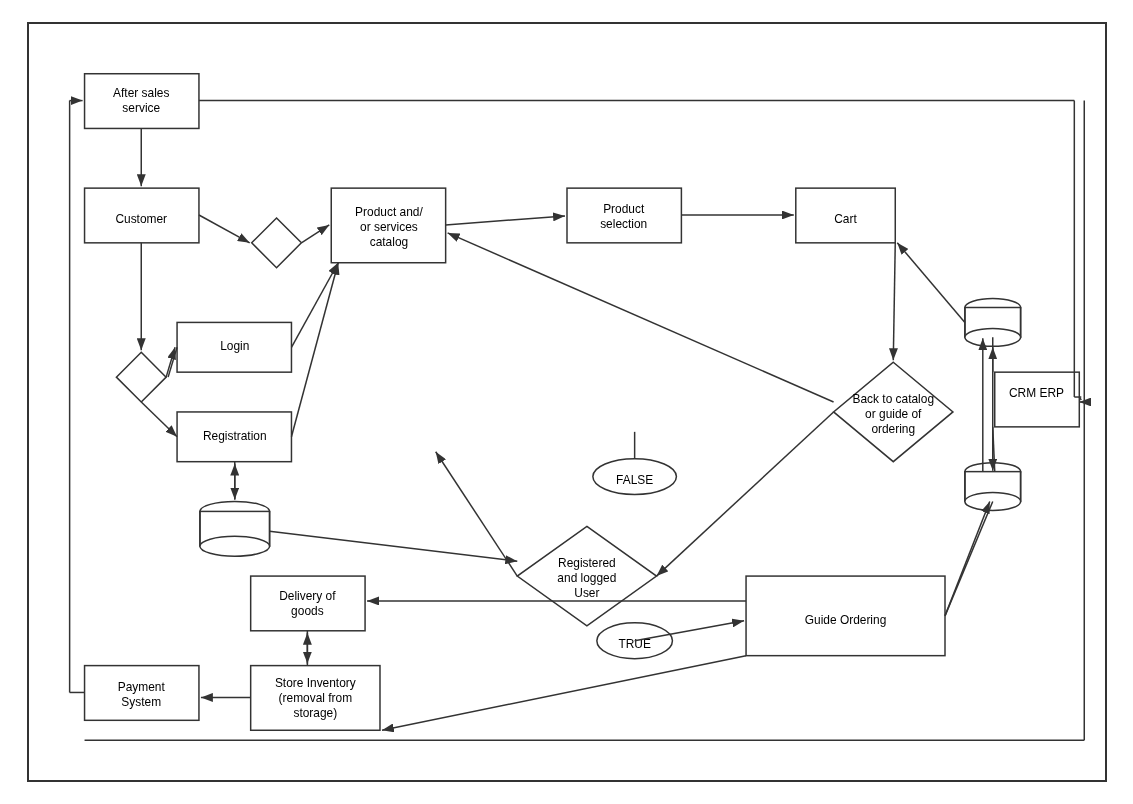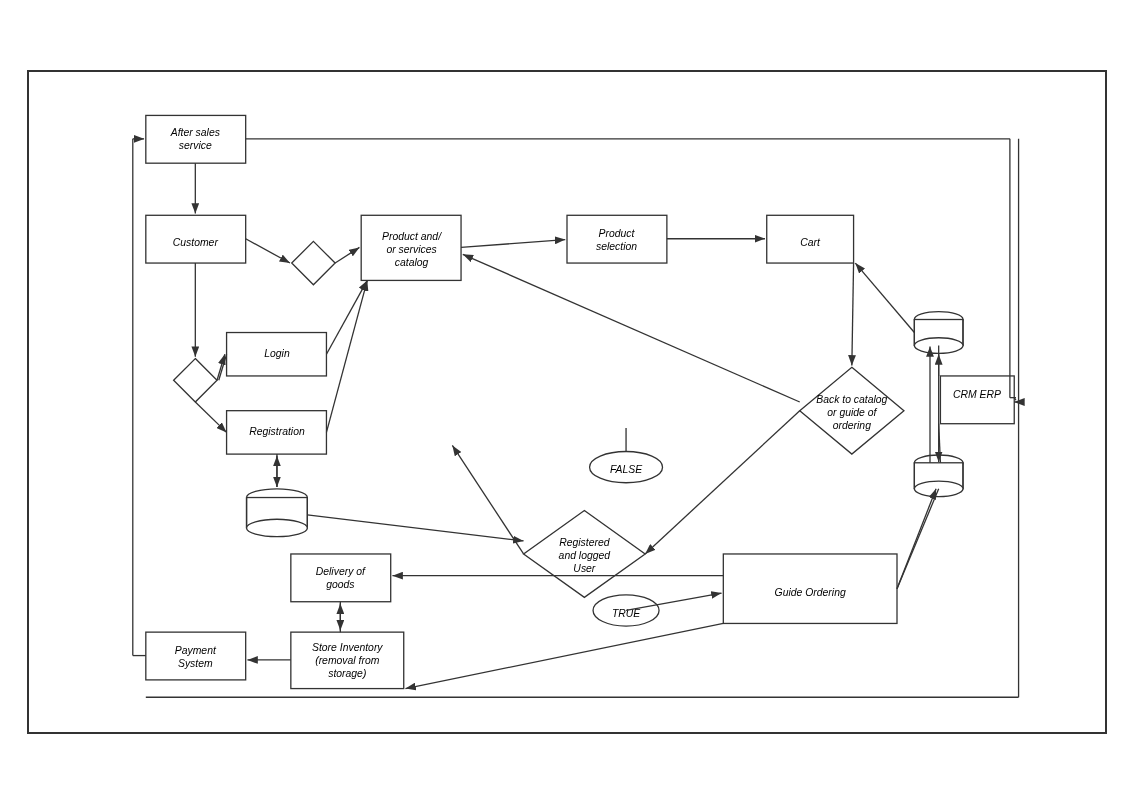--- a/index.html
+++ b/index.html
@@ -9,25 +9,24 @@
       font-size: 12px;
       display: flex;
       justify-content: center;
       align-items: center;
       width: 1133px;
       height: 804px;
       overflow: hidden;
     }
     .diagram-container {
       width: 1080px;
-      height: 664px;
+      height: 760px;
       border: 2px solid #333;
       position: relative;
       background: #fff;
-      font-style: italic;
     }
     svg {
       width: 100%;
       height: 100%;
     }
     .node-text {
       font-family: Arial, sans-serif;
       font-size: 12px;
       text-anchor: middle;
       dominant-baseline: middle;

